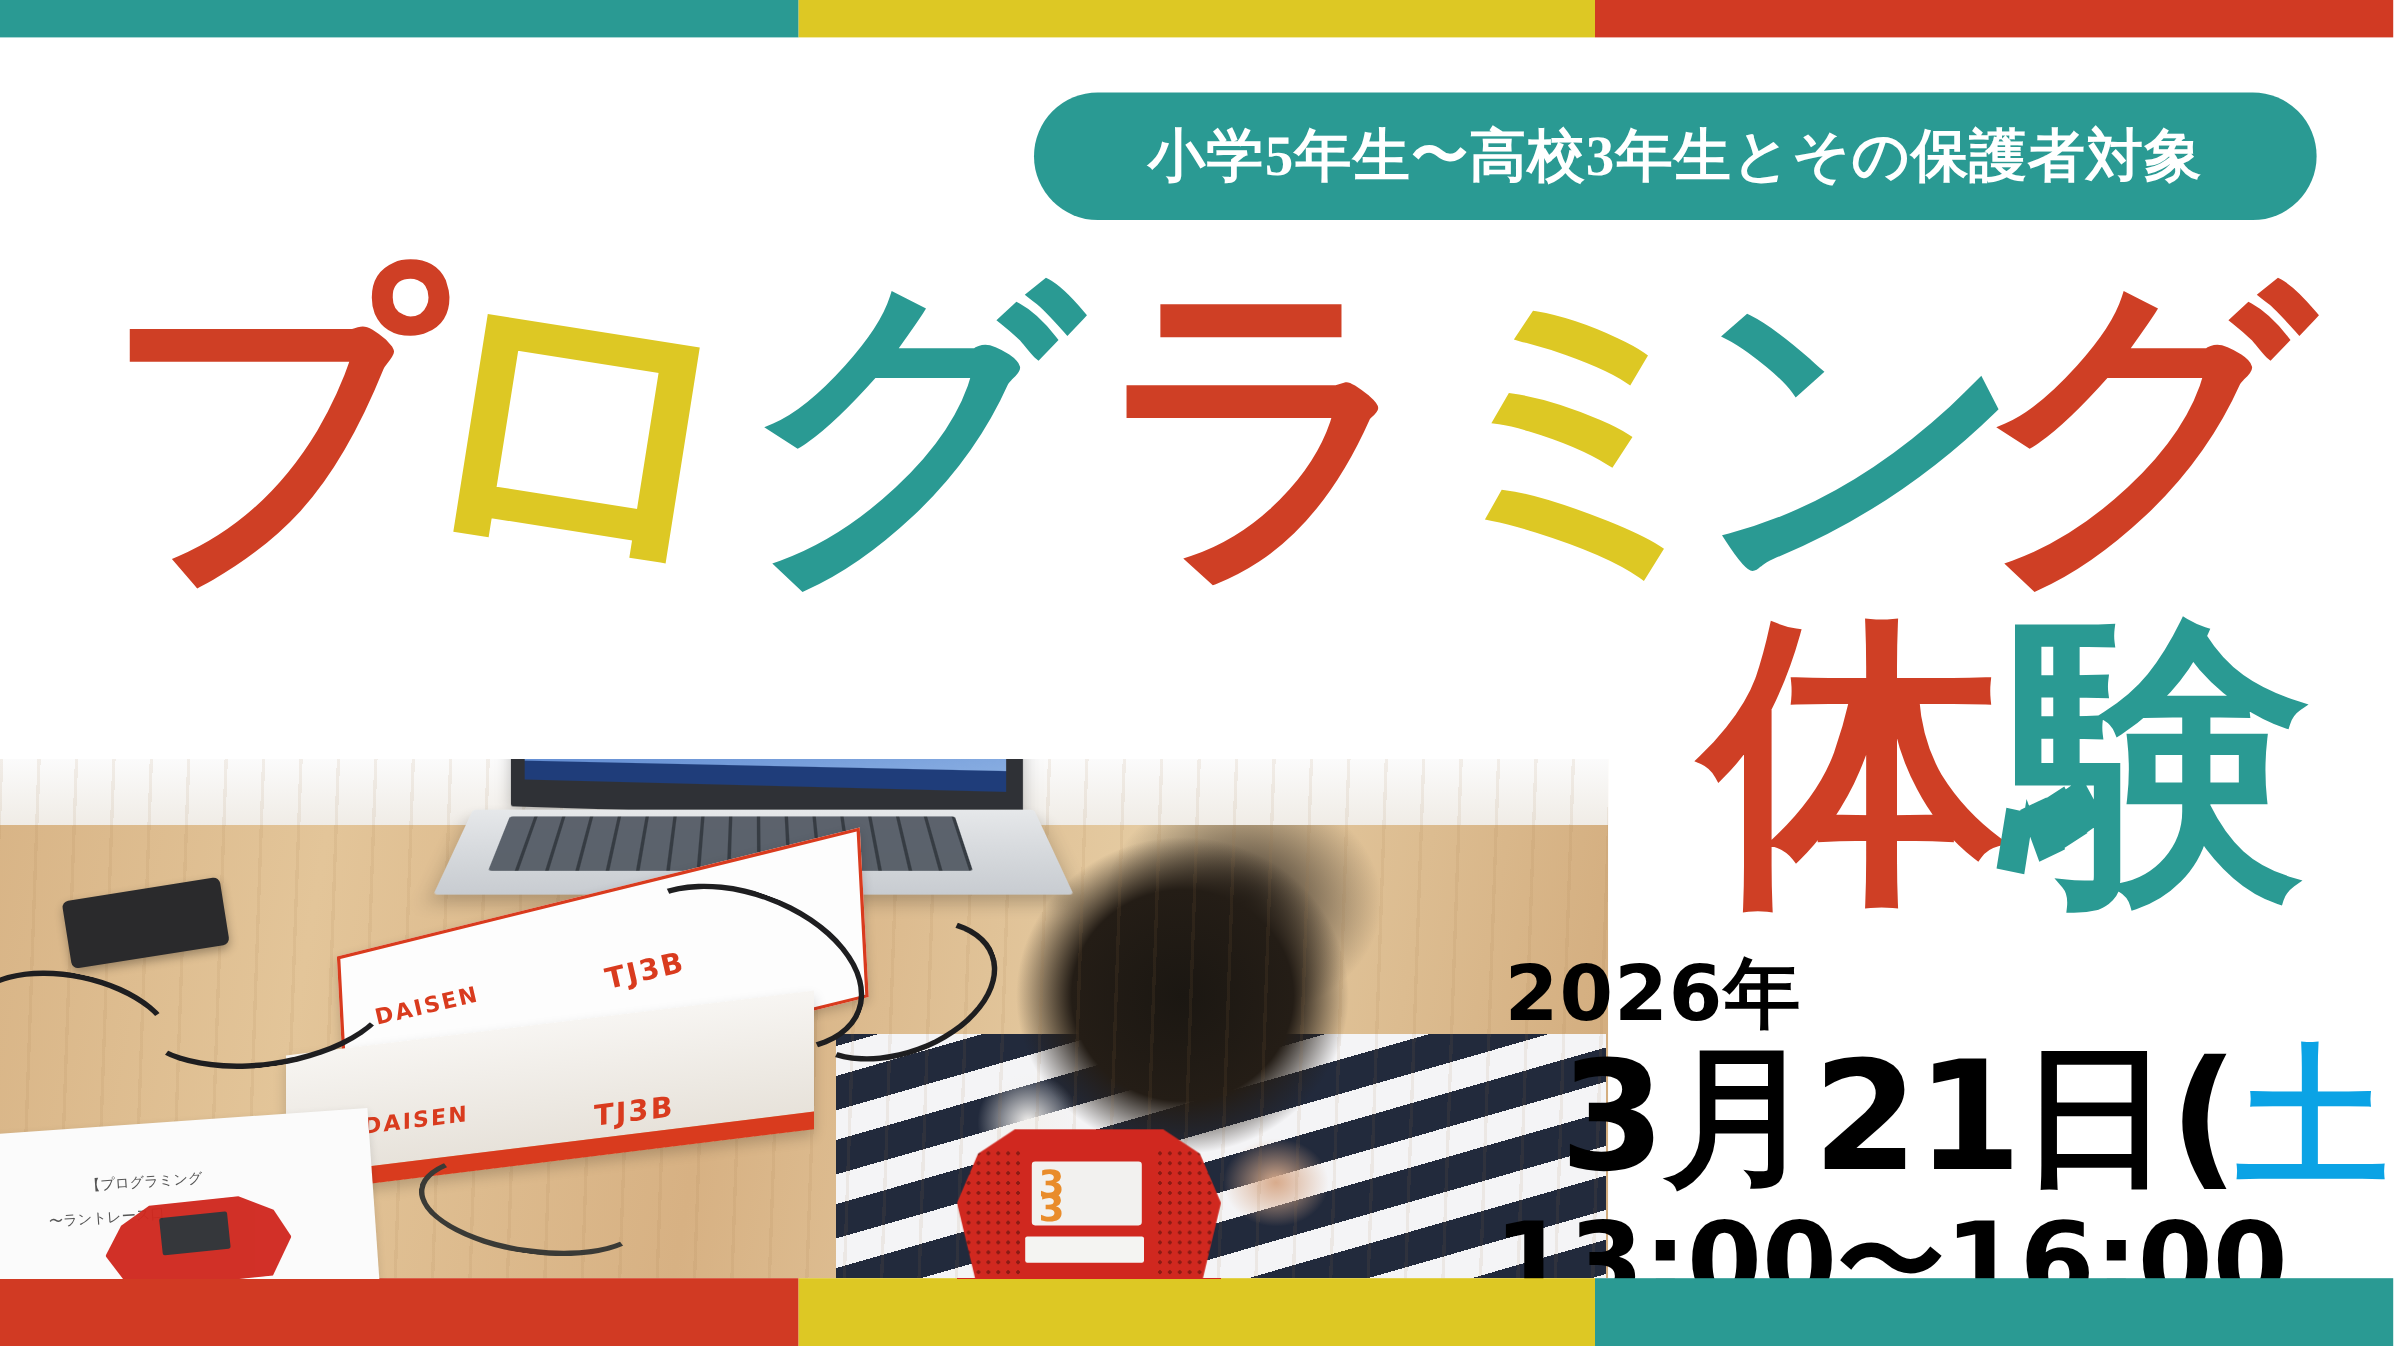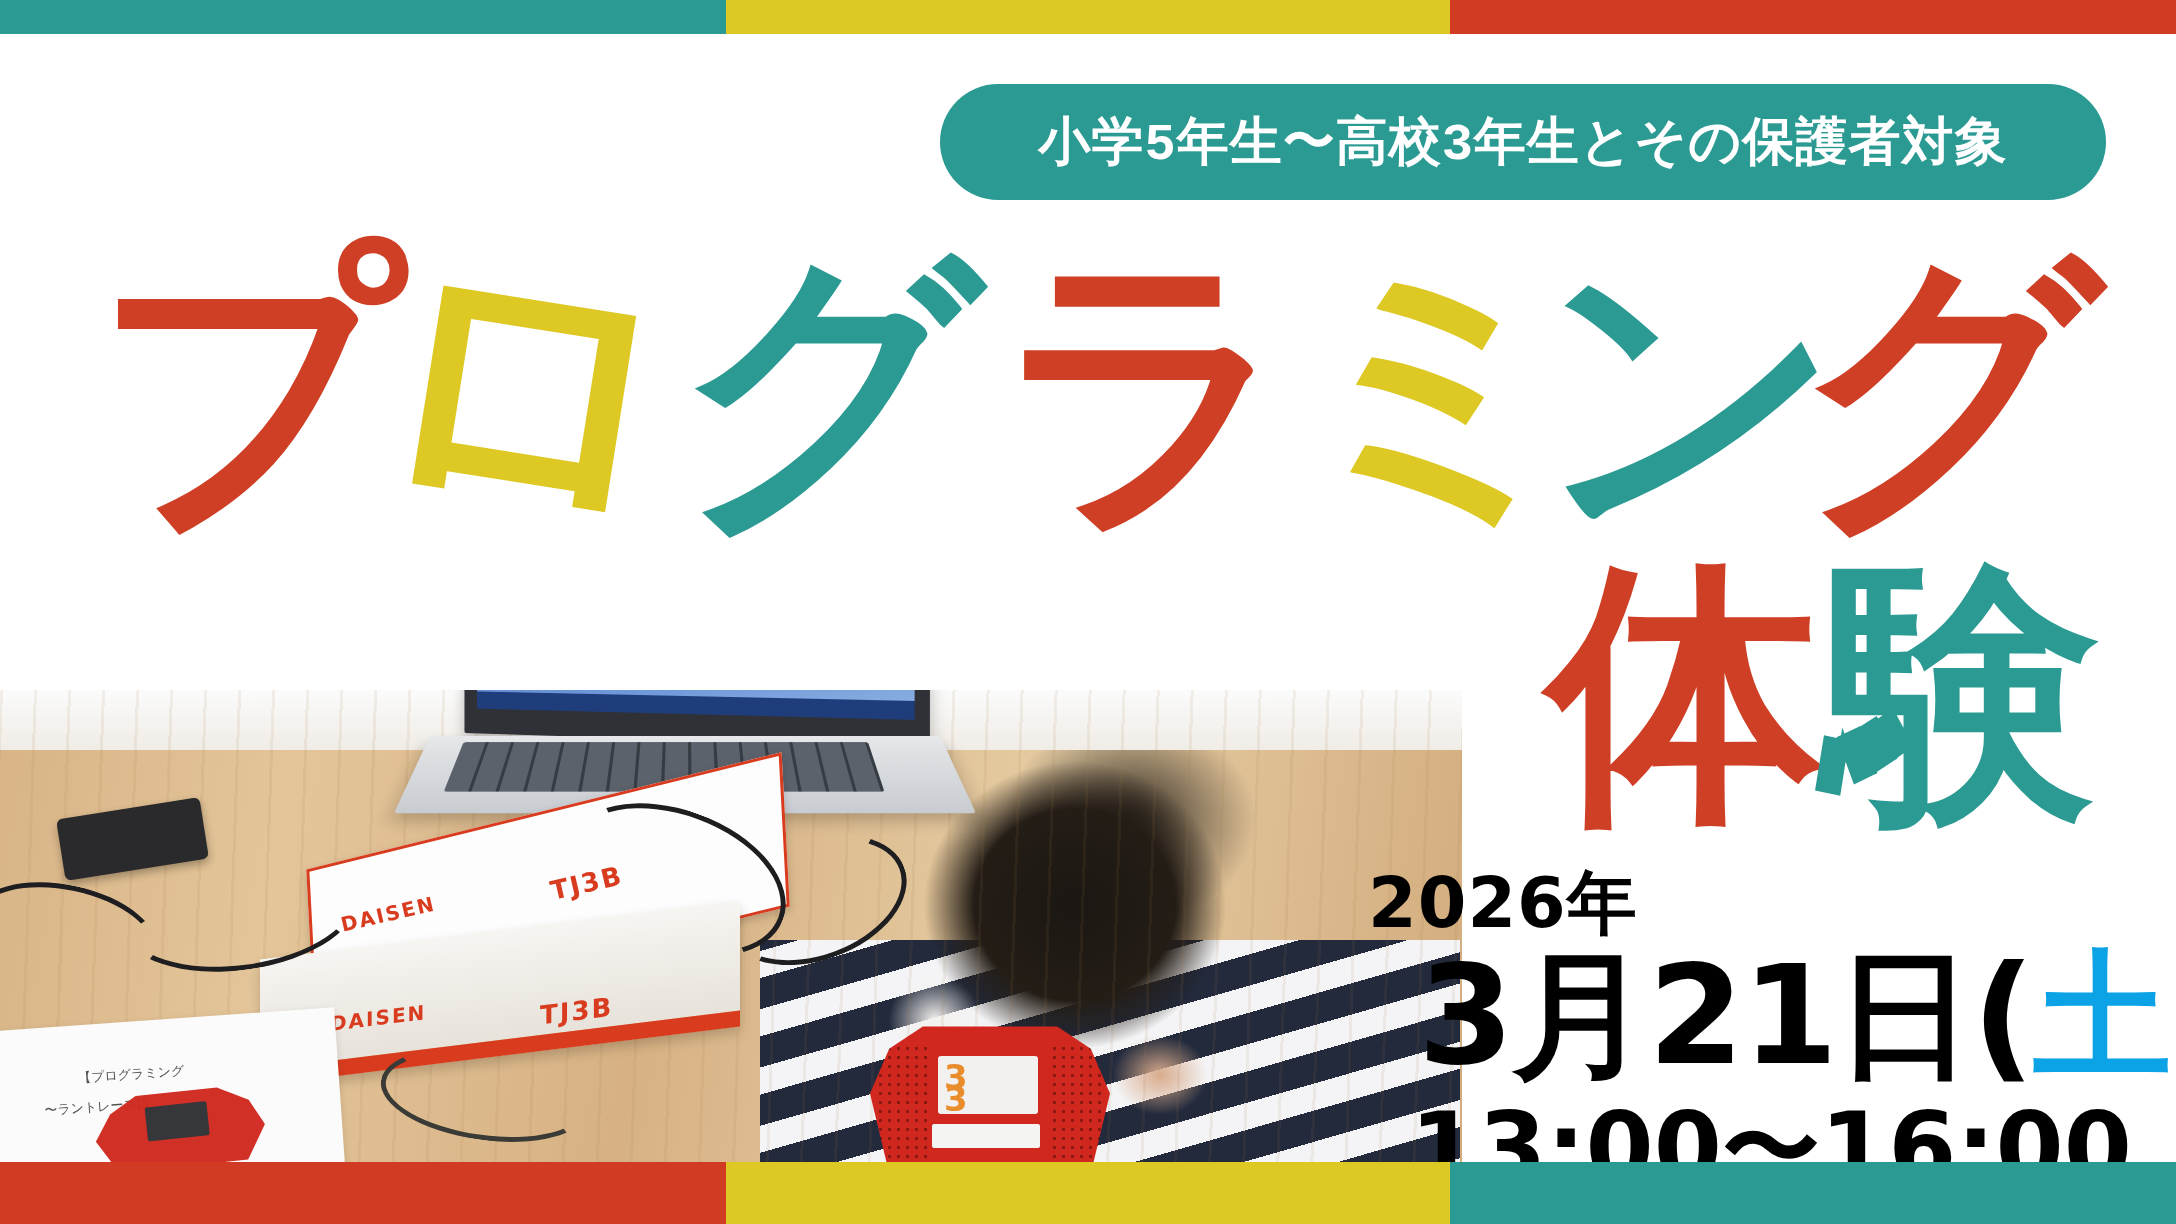--- a/index.html
+++ b/index.html
@@ -183,21 +183,21 @@
 
   
   .pill{
     position:absolute;left:940px;top:84px;width:1166px;height:116px;
     border-radius:58px;
     display:flex;align-items:center;justify-content:center;
   }
   .pill .txt{
     color:#ffffff;font-weight:700;font-size:52px;letter-spacing:1px;
     white-space:nowrap;
-    font-family:Liberation Mono, monospace;
+    font-family:Liberation Serif, serif;
   }
 
   
   .oyako{
     position:absolute;left:58px;top:62px;
     font-size:152px;font-weight:700;line-height:1;
     letter-spacing:6px;
     color:transparent;
     -webkit-text-stroke:4px #cf3f25;
     text-shadow:none;
@@ -235,21 +235,21 @@
     font-size:70px;font-weight:700;letter-spacing:1px;line-height:1;
     margin-left:10px;
   }
   .dateblock .day{
     font-size:138px;font-weight:700;line-height:1.05;white-space:nowrap;
     margin-top:6px;margin-left:60px;letter-spacing:-2px;
   }
   .dateblock .day .sat{color:#0ba3e5;}
   .dateblock .time{
     font-size:98px;font-weight:700;line-height:1;white-space:nowrap;
-    margin-top:10px;margin-left:52px;letter-spacing:0px;
+    margin-top:10px;letter-spacing:0px;
   }
 </style>
 </head>
 <body>
 
 <div id="poster">
 
   <div class="bar top">
     <div class="seg s1" style="background:#2A9A93"></div>
     <div class="seg s2" style="background:#DDC824"></div>

